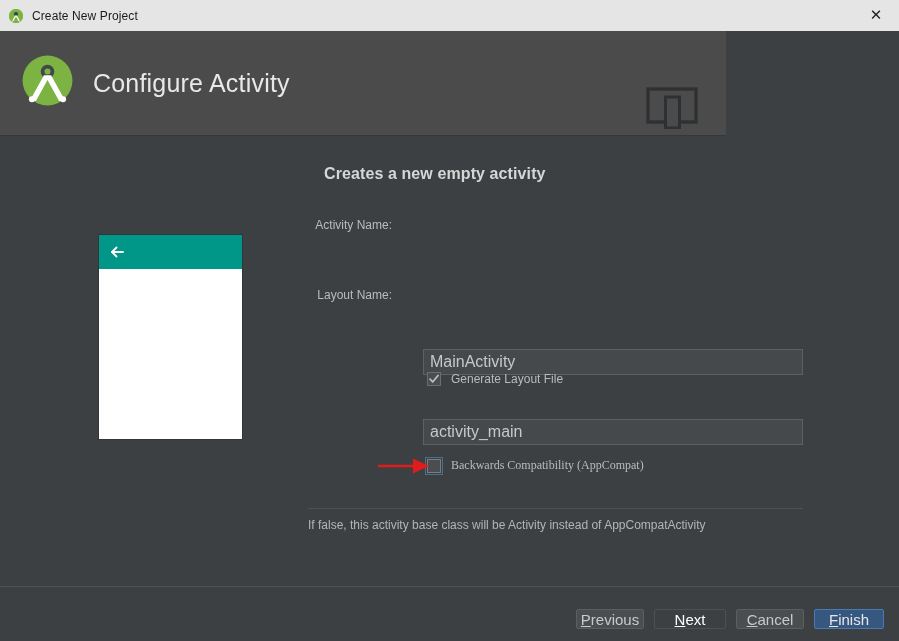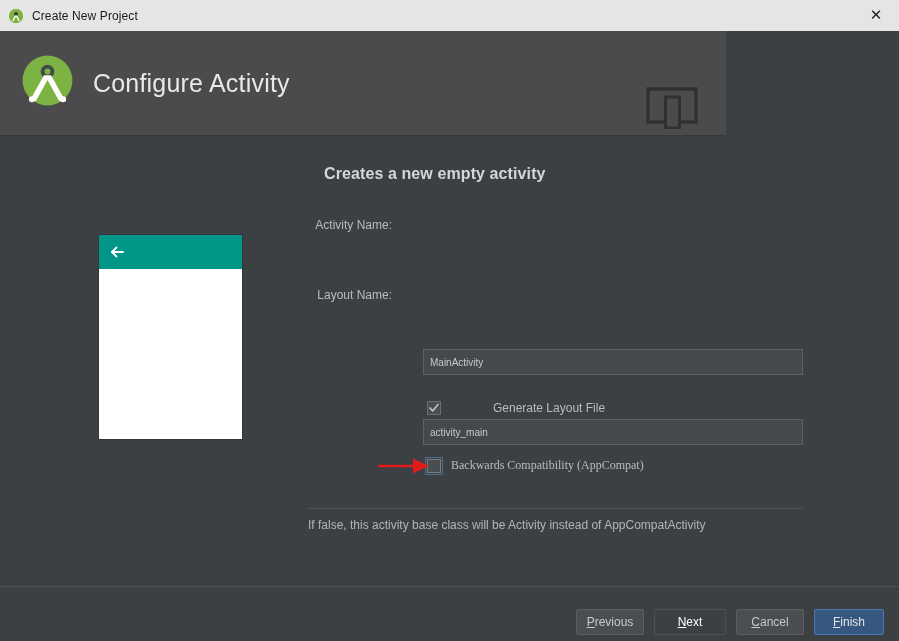--- a/index.html
+++ b/index.html
@@ -150,35 +150,35 @@
 
   .text-field {
     position: absolute;
     left: 423px;
     width: 380px;
     height: 24px;
     background: #45494c;
     border: 1px solid #5e6164;
     color: #c8c8c8;
     font-family: "Liberation Sans", sans-serif;
-    font-size: 10px;
+    font-size: 16px;
     padding: 12px 6px;
     line-height: 22px;
     outline: none;
   }
   .field-activity { top: 212px; }
   .field-layout   { top: 282px; }
 
   .checkbox-row {
     position: absolute;
     left: 427px;
     display: flex;
     align-items: center;
   }
-  .cb-generate { top: 264px; gap: 42px; }
+  .cb-generate { top: 235px; }
   .cb-backcompat { top: 321px; font-family: Liberation Serif, serif; }
 
   .checkbox {
     width: 14px; height: 14px;
     background: #4a4e51;
     border: 1px solid #6b6e71;
     position: relative;
     flex: 0 0 auto;
     cursor: pointer;
   }
@@ -226,23 +226,23 @@
   .footer {
     position: absolute;
     left: 0; top: 586px;
     width: 899px; height: 55px;
     background: #3c4043;
     border-top: 1px solid #4e5255;
   }
   .btn {
     position: absolute;
     top: 22px;
-    height: 26px;
+    height: 20px;
     font-family: "Liberation Sans", sans-serif;
-    font-size: 12px;
+    font-size: 15px;
     background: #4a4e51;
     border: 1px solid #5b5f62;
     color: #c9c9c9;
     border-radius: 2px;
     cursor: pointer;
     display: flex;
     align-items: center;
     justify-content: center;
     white-space: nowrap;
   }

